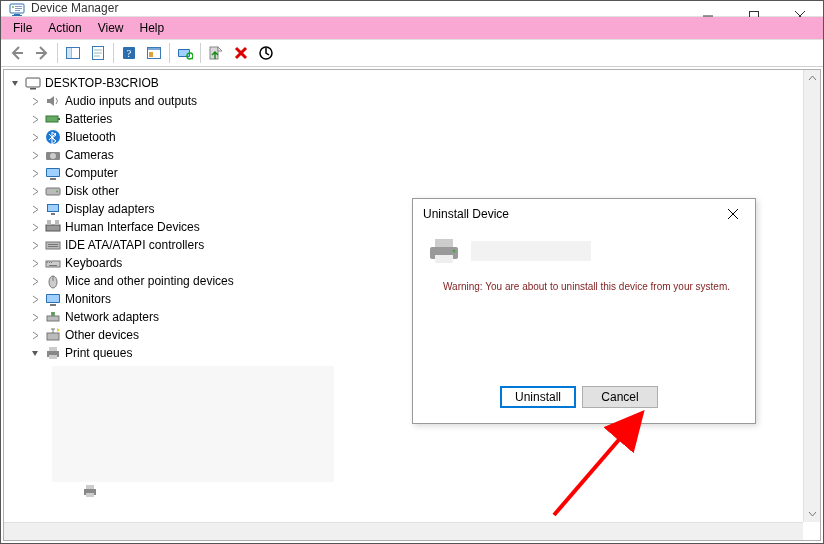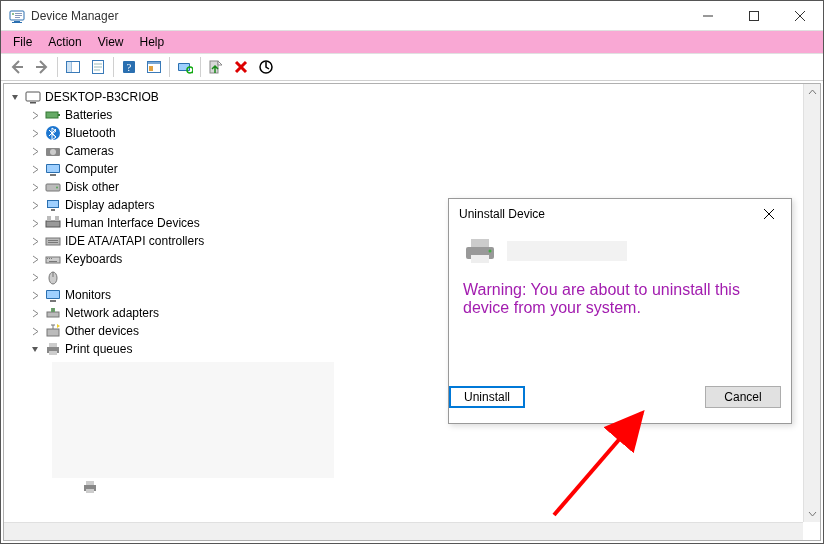--- a/index.html
+++ b/index.html
@@ -15,23 +15,23 @@
     .window {
       border: 1px solid #555;
       width: 824px;
       height: 544px;
       background: #ffffff;
       display: flex;
       flex-direction: column;
     }
     
     .titlebar {
-      height: 30px;
-      display: flex;
-      align-items: center;
+      height: 16px;
+      display: flex;
+      align-items: flex-start;
       background: #ffffff;
       border-bottom: 1px solid #e0e0e0;
     }
     .titlebar .app-icon {
       width: 16px; height: 16px;
       margin: 0 6px 0 8px;
     }
     .titlebar .title {
       flex: 1;
       font-size: 12px;
@@ -161,21 +161,21 @@
     .hscroll {
       position: absolute;
       left: 0; right: 17px; bottom: 0;
       height: 18px;
       background: #f0f0f0;
       border-top: 1px solid #e0e0e0;
     }
     
     .dialog {
       position: absolute;
-      left: 448px;
+      left: 412px;
       top: 198px;
       width: 344px;
       height: 226px;
       background: #ffffff;
       border: 1px solid #999;
       box-shadow: 2px 2px 6px rgba(0,0,0,0.15);
       display: flex;
       flex-direction: column;
     }
     .dialog-titlebar {
@@ -200,27 +200,28 @@
       margin-bottom: 16px;
     }
     .device-icon {
       width: 34px; height: 28px;
     }
     .device-name-placeholder {
       width: 120px; height: 20px;
       background: #f2f2f2;
     }
     .warning-text {
-      font-size: 16px;
-      color: #a21caf;
+      font-size: 10px;
+      color: #7f1d1d;
+      margin-left: 16px;
     }
     .dialog-footer {
       height: 44px;
       display: flex;
-      justify-content: space-between;
+      justify-content: center;
       align-items: center;
       gap: 6px;
       padding: 0 10px 8px 0;
     }
     .dlg-btn {
       width: 76px;
       height: 22px;
       font-size: 12px;
       background: #e1e1e1;
       border: 1px solid #adadad;
@@ -372,20 +373,34 @@
             </span>
           <span class="node-icon">
               <svg width="16" height="16" viewBox="0 0 16 16">
                 <rect x="1" y="3" width="14" height="9" rx="1" fill="#fff" stroke="#555"></rect>
                 <rect x="5" y="13" width="6" height="1.5" fill="#555"></rect>
               </svg>
             </span>
           <span class="label">DESKTOP-B3CRIOB</span>
         </div>
 
+        <div class="tree-node indent-1">
+          <span class="expander">
+              <svg width="9" height="9" viewBox="0 0 9 9">
+                <path d="M2 1 L7 4.5 L2 8" fill="none" stroke="#888" stroke-width="1"></path>
+              </svg>
+            </span>
+          <span class="node-icon">
+              <svg width="16" height="16" viewBox="0 0 16 16">
+                <path d="M2 6 L5 6 L9 3 L9 13 L5 10 L2 10 Z" fill="#888"></path>
+                <path d="M11 5 Q14 8 11 11" fill="none" stroke="#888"></path>
+              </svg>
+            </span>
+          <span class="label">Audio inputs and outputs</span>
+        </div>
 
         <div class="tree-node indent-1">
           <span class="expander">
               <svg width="9" height="9" viewBox="0 0 9 9">
                 <path d="M2 1 L7 4.5 L2 8" fill="none" stroke="#888" stroke-width="1"></path>
               </svg>
             </span>
           <span class="node-icon">
               <svg width="16" height="16" viewBox="0 0 16 16">
                 <rect x="1" y="5" width="12" height="6" fill="#6a6" stroke="#373"></rect>
@@ -527,20 +542,21 @@
               <svg width="9" height="9" viewBox="0 0 9 9">
                 <path d="M2 1 L7 4.5 L2 8" fill="none" stroke="#888" stroke-width="1"></path>
               </svg>
             </span>
           <span class="node-icon">
               <svg width="16" height="16" viewBox="0 0 16 16">
                 <ellipse cx="8" cy="9" rx="4" ry="6" fill="#ccc" stroke="#777"></ellipse>
                 <line x1="8" y1="3" x2="8" y2="8" stroke="#777"></line>
               </svg>
             </span>
+          <span class="label">Mice and other pointing devices</span>
         </div>
 
         <div class="tree-node indent-1">
           <span class="expander">
               <svg width="9" height="9" viewBox="0 0 9 9">
                 <path d="M2 1 L7 4.5 L2 8" fill="none" stroke="#888" stroke-width="1"></path>
               </svg>
             </span>
           <span class="node-icon">
               <svg width="16" height="16" viewBox="0 0 16 16">

